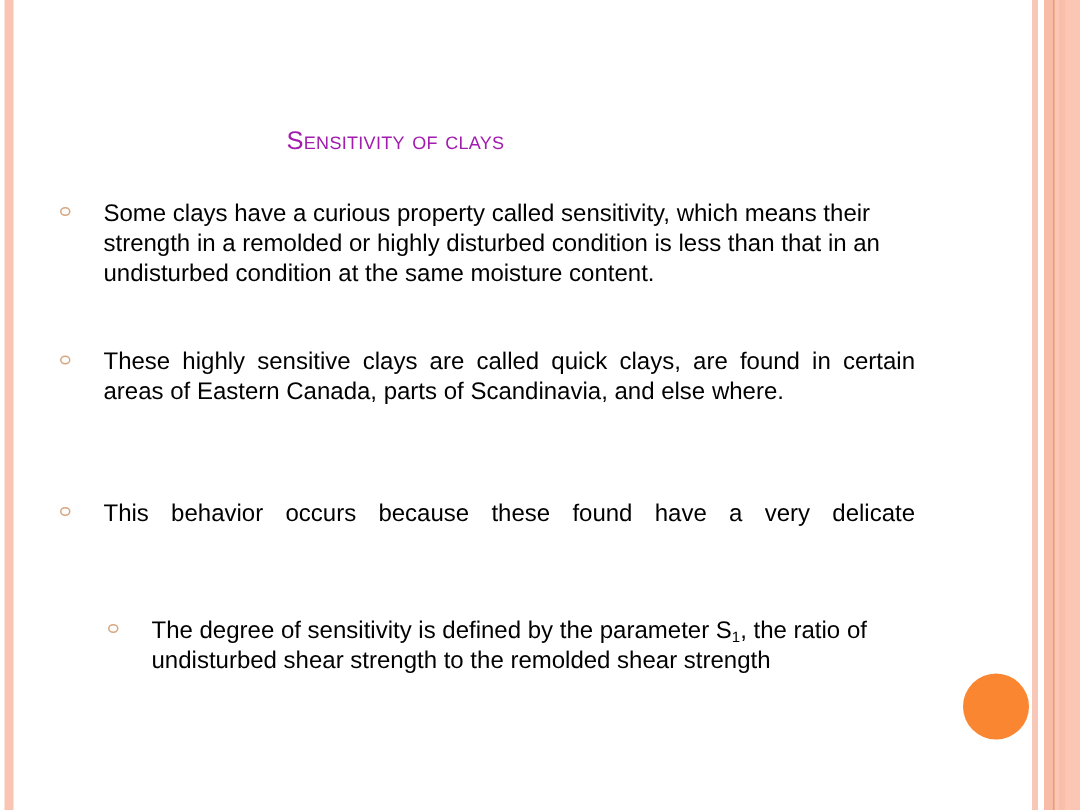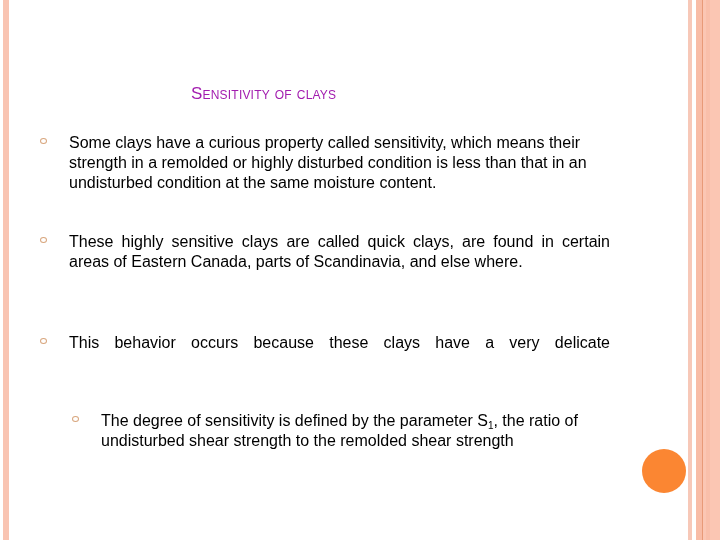--- a/index.html
+++ b/index.html
@@ -56,21 +56,21 @@
     <div class="item item1">
       <span class="bullet-icon"></span>
       <span>Some clays have a curious property called sensitivity, which means their strength in a remolded or highly disturbed condition is less than that in an undisturbed condition at the same moisture content.</span>
     </div>
     <div class="item item2">
       <span class="bullet-icon"></span>
       <span>These highly sensitive clays are called quick clays, are found in certain areas of Eastern Canada, parts of Scandinavia, and else where.</span>
     </div>
     <div class="item item3">
       <span class="bullet-icon"></span>
-      <span class="line1">This behavior occurs because these clays have a very delicate</span>
+      <span class="line1">This behavior occurs because these found have a very delicate</span>
     </div>
     <div class="item item4">
       <span class="bullet-icon"></span>
       <span>The degree of sensitivity is defined by the parameter S</span><sub>1</sub><span>, the ratio of undisturbed shear strength to the remolded shear strength</span>
     </div>
   </div>
 
   <div class="orange-dot"></div>
 </div>
 

